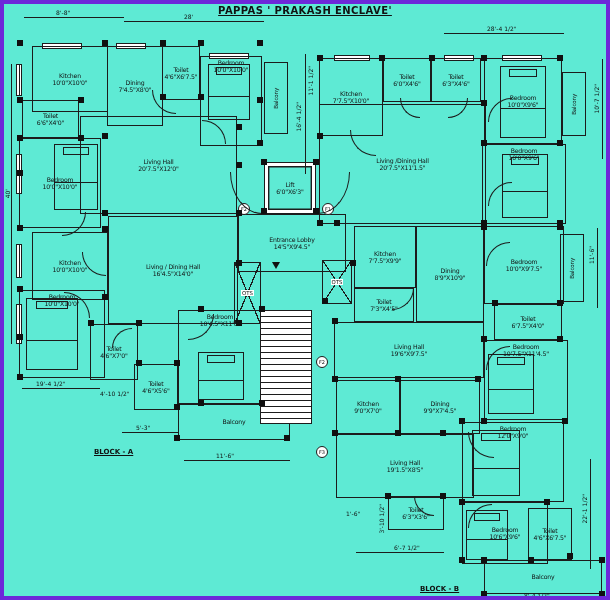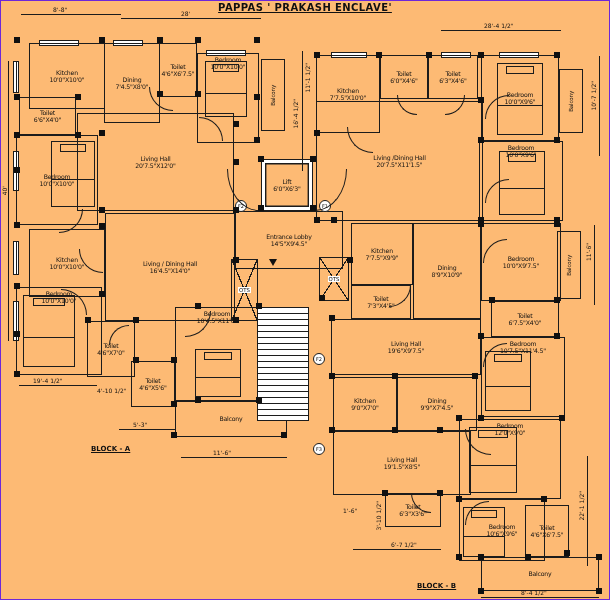--- a/index.html
+++ b/index.html
@@ -1,17 +1,17 @@
 <!DOCTYPE html>
 <html><head>
 <meta charset="utf-8">
 <style>
   html,body{margin:0;padding:0;background:#fff;}
-  .plan{position:relative;width:610px;height:600px;background:#fdba74;overflow:hidden;
-        font-family:"DejaVu Sans",sans-serif;color:#111;border:1px solid #6d28d9;box-sizing:border-box;}
+  .plan{position:relative;width:610px;height:600px;background:#5eead4;overflow:hidden;
+        font-family:"DejaVu Sans",sans-serif;color:#111;border:4px solid #6d28d9;box-sizing:border-box;}
   .title{position:absolute;top:1px;left:50%;transform:translateX(-50%);font-size:10px;font-weight:bold;
          text-decoration:underline;white-space:nowrap;letter-spacing:.4px;}
   .room{position:absolute;border:1.6px solid #1c1c1c;display:flex;flex-direction:column;align-items:center;
         justify-content:center;text-align:center;line-height:1.2;box-sizing:border-box;}
   .room.lab-top{justify-content:flex-start;padding-top:2px;}
   .rname,.rsize{font-size:6.2px;letter-spacing:-.2px;white-space:nowrap;}
   .room.vlab .rname{writing-mode:vertical-rl;transform:rotate(180deg);font-size:5.6px;}
   .thin{border-width:1px;}
   .dim{position:absolute;font-size:6px;white-space:nowrap;}
   .vert{writing-mode:vertical-rl;transform:rotate(180deg);}

